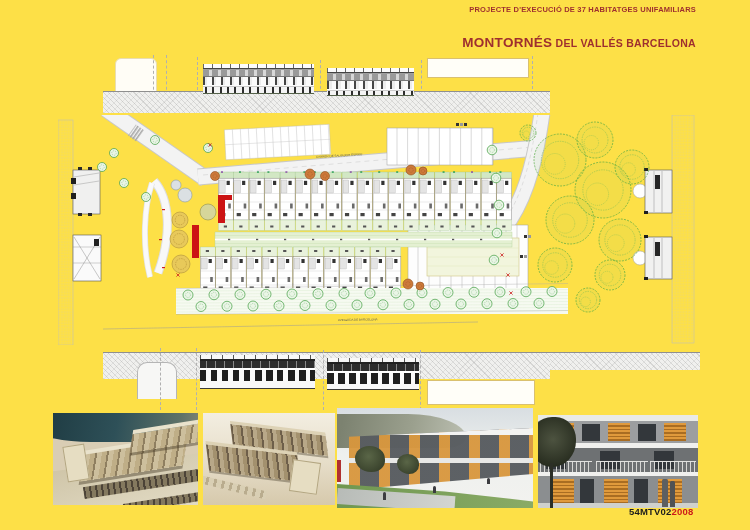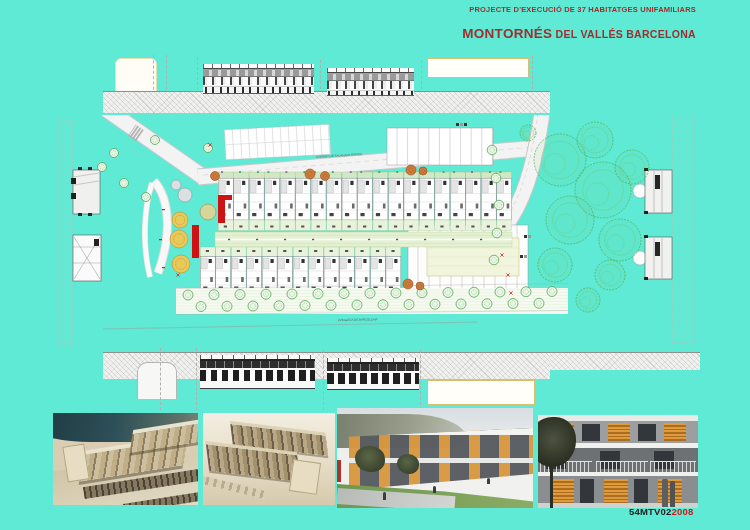--- a/index.html
+++ b/index.html
@@ -1,22 +1,22 @@
 <!DOCTYPE html>
 <html><head>
 <meta charset="utf-8">
 <style>
   html,body{margin:0;padding:0;background:#888;}
-  #board{position:relative;width:750px;height:530px;background:#5eead4;overflow:hidden;
+  #board{position:relative;width:750px;height:530px;background:#fde047;overflow:hidden;
          font-family:"Liberation Sans",sans-serif;}
   .abs{position:absolute;}
   
   #header{position:absolute;top:5px;right:54px;text-align:right;color:#9e2f2f;line-height:1.35;}
   #header .small{font-size:7.5px;font-weight:bold;letter-spacing:.2px;}
-  #header .big{font-size:13.5px;font-weight:bold;margin-top:10px;letter-spacing:.3px;}
+  #header .big{font-size:13.5px;font-weight:bold;margin-top:19px;letter-spacing:.3px;}
   #header .big .suffix{font-size:10.5px;}
   
   .hatchband{position:absolute;background:
       repeating-linear-gradient(45deg, rgba(120,120,120,.22) 0 0.8px, transparent 0.8px 3.6px),
       repeating-linear-gradient(-45deg, rgba(120,120,120,.12) 0 0.8px, transparent 0.8px 5px),
       #f0f0ee;border-top:1px solid #8f8f8f;}
   .dash-v{position:absolute;width:0;border-left:1px dashed #b0b0b0;}
   .faint-shed{position:absolute;border:1px solid #e9ddb0;border-radius:6px 6px 0 0;background:#fffdf6;}
   .yellow-rect{position:absolute;border:1px solid #d9c070;background:#fffef8;}
   .elevA-top{position:absolute;background-color:#fdfdfd;border-bottom:1.5px solid #55624a;

